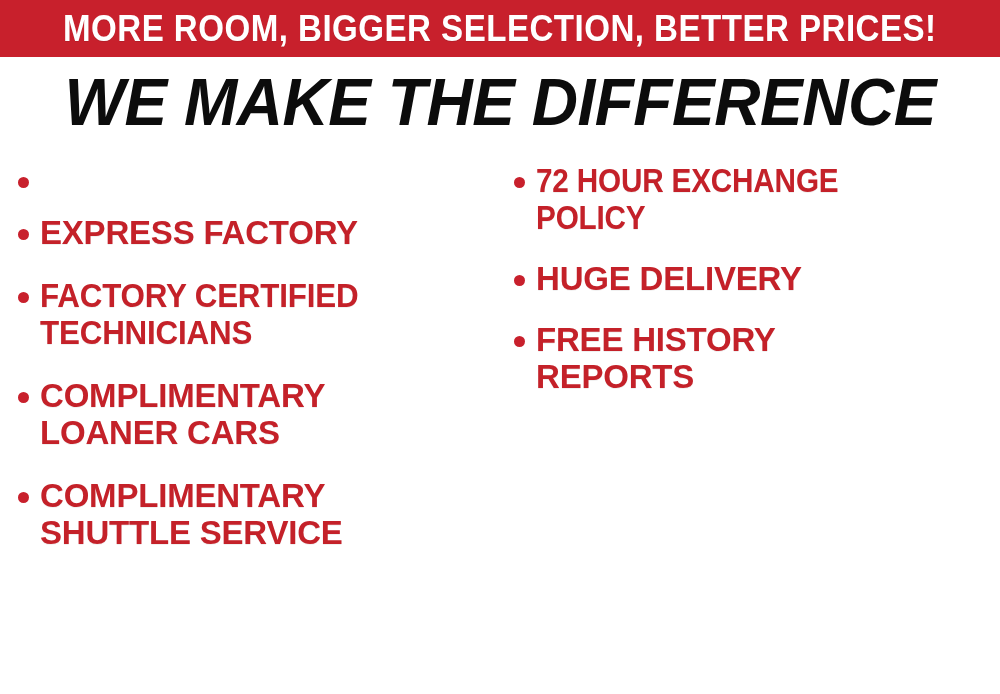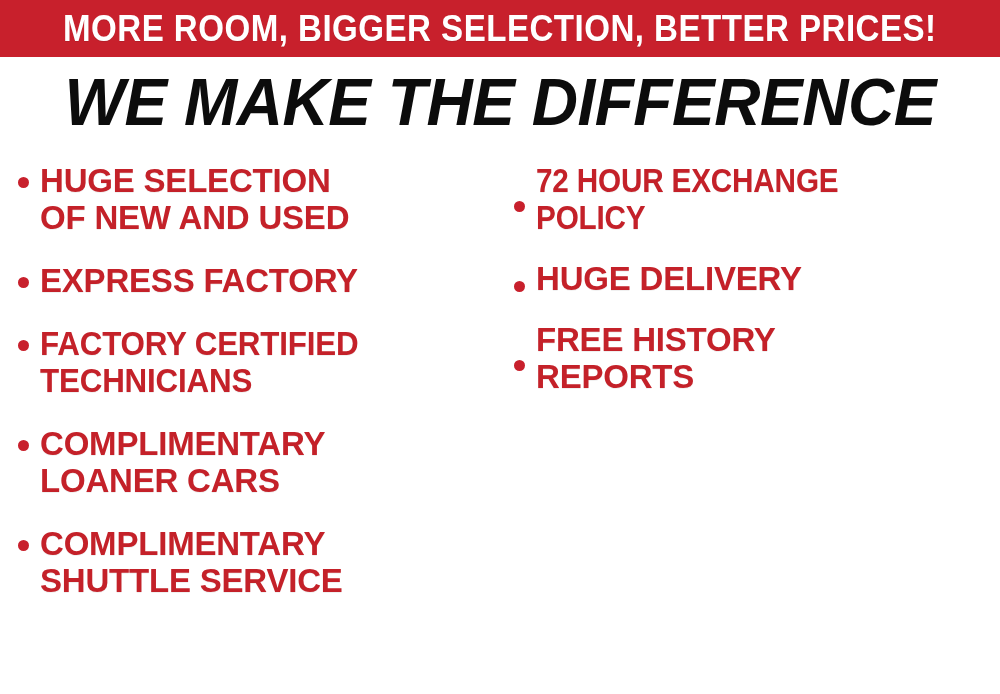--- a/index.html
+++ b/index.html
@@ -100,21 +100,20 @@
     padding-top: 10px;
   }
 
   .bullet-item {
     display: flex;
     align-items: flex-start;
     margin-bottom: 26px;
   }
   .col-right .bullet-item {
     margin-bottom: 24px;
-    align-items: center;
   }
 
   .dot {
     flex: 0 0 auto;
     width: 11px;
     height: 11px;
     border-radius: 50%;
     background: #c8202c;
     margin-top: 15px;
     margin-right: 11px;
@@ -155,22 +154,20 @@
   <div class="headline-wrap">
     <span class="headline">WE MAKE THE DIFFERENCE</span>
   </div>
 
   <div class="columns">
 
     <div class="column col-left">
 
       <div class="bullet-item">
         <span class="dot"></span>
-        <span class="bullet-text">HUGE SELECTION
-OF NEW AND USED</span>
       </div>
 
       <div class="bullet-item">
         <span class="dot"></span>
         <span class="bullet-text">EXPRESS FACTORY</span>
       </div>
 
       <div class="bullet-item">
         <span class="dot"></span>
         <span class="bullet-text squeeze">FACTORY CERTIFIED

